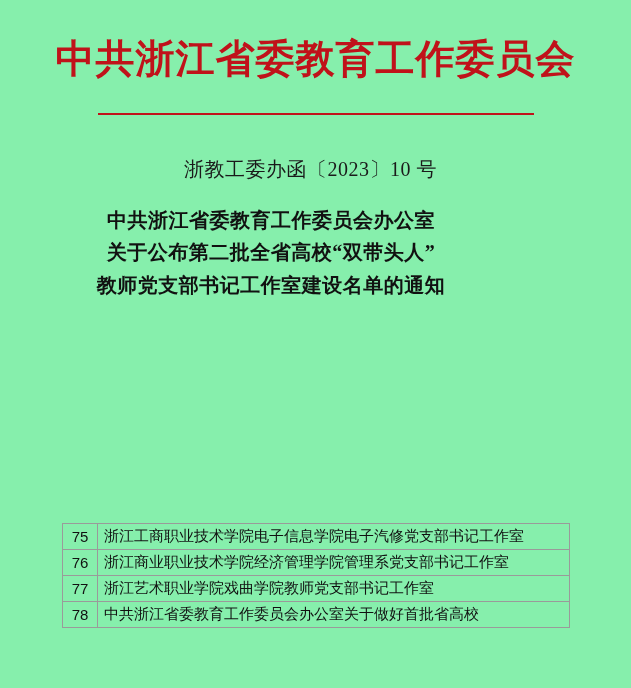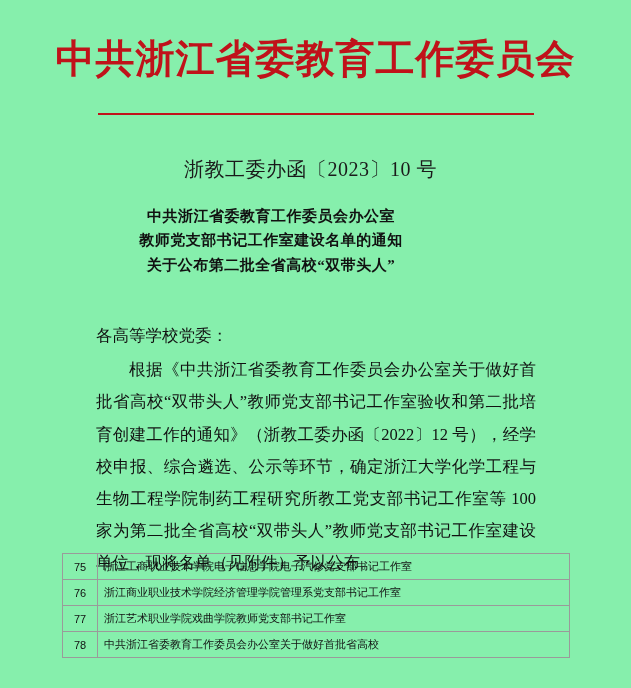--- a/index.html
+++ b/index.html
@@ -60,21 +60,21 @@
     padding-right: 10px;
     box-sizing: border-box;
   }
   
   .doc-title {
     position: absolute;
     top: 204px;
     left: 0;
     width: 542px;
     text-align: center;
-    font-size: 15px;
+    font-size: 20px;
     font-weight: bold;
     line-height: 1.62;
     color: #111111;
     letter-spacing: 0.5px;
   }
   .doc-title div {
     white-space: nowrap;
   }
   
   .body-block {
@@ -91,26 +91,26 @@
   .salutation {
     margin: 0 0 2px 0;
   }
   .para {
     margin: 0;
     text-indent: 2em;
   }
   
   .list-table {
     position: absolute;
-    top: 553px;
+    top: 523px;
     left: 62px;
     width: 508px;
     border-collapse: collapse;
     font-family: "Liberation Sans", "DejaVu Sans", sans-serif;
-    font-size: 11px;
+    font-size: 15px;
     color: #111111;
   }
   .list-table td {
     border: 1px solid #9a9a9a;
     height: 25px;
     padding: 0 6px;
     vertical-align: middle;
     white-space: nowrap;
   }
   .list-table td.idx {
@@ -138,28 +138,24 @@
   <div class="masthead">
     <div class="masthead-title">中共浙江省委教育工作委员会</div>
   </div>
 
   <div class="red-rule"></div>
 
   <div class="doc-number">浙教工委办函〔2023〕10 号</div>
 
   <div class="doc-title">
     <div>中共浙江省委教育工作委员会办公室</div>
+    <div>关于公布第二批全省高校“双带头人”</div>
     <div>教师党支部书记工作室建设名单的通知</div>
-    <div>关于公布第二批全省高校“双带头人”</div>
   </div>
 
-  <div class="body-block">
-    <p class="salutation">各高等学校党委：</p>
-    <p class="para">根据《中共浙江省委教育工作委员会办公室关于做好首批省高校“双带头人”教师党支部书记工作室验收和第二批培育创建工作的通知》（浙教工委办函〔2022〕12 号），经学校申报、综合遴选、公示等环节，确定浙江大学化学工程与生物工程学院制药工程研究所教工党支部书记工作室等 100 家为第二批全省高校“双带头人”教师党支部书记工作室建设单位，现将名单（见附件）予以公布。</p>
-  </div>
 
   <table class="list-table">
     <tbody>
       <tr>
         <td class="idx">75</td>
         <td class="name">浙江工商职业技术学院电子信息学院电子汽修党支部书记工作室</td>
       </tr>
       <tr>
         <td class="idx">76</td>
         <td class="name">浙江商业职业技术学院经济管理学院管理系党支部书记工作室</td>

